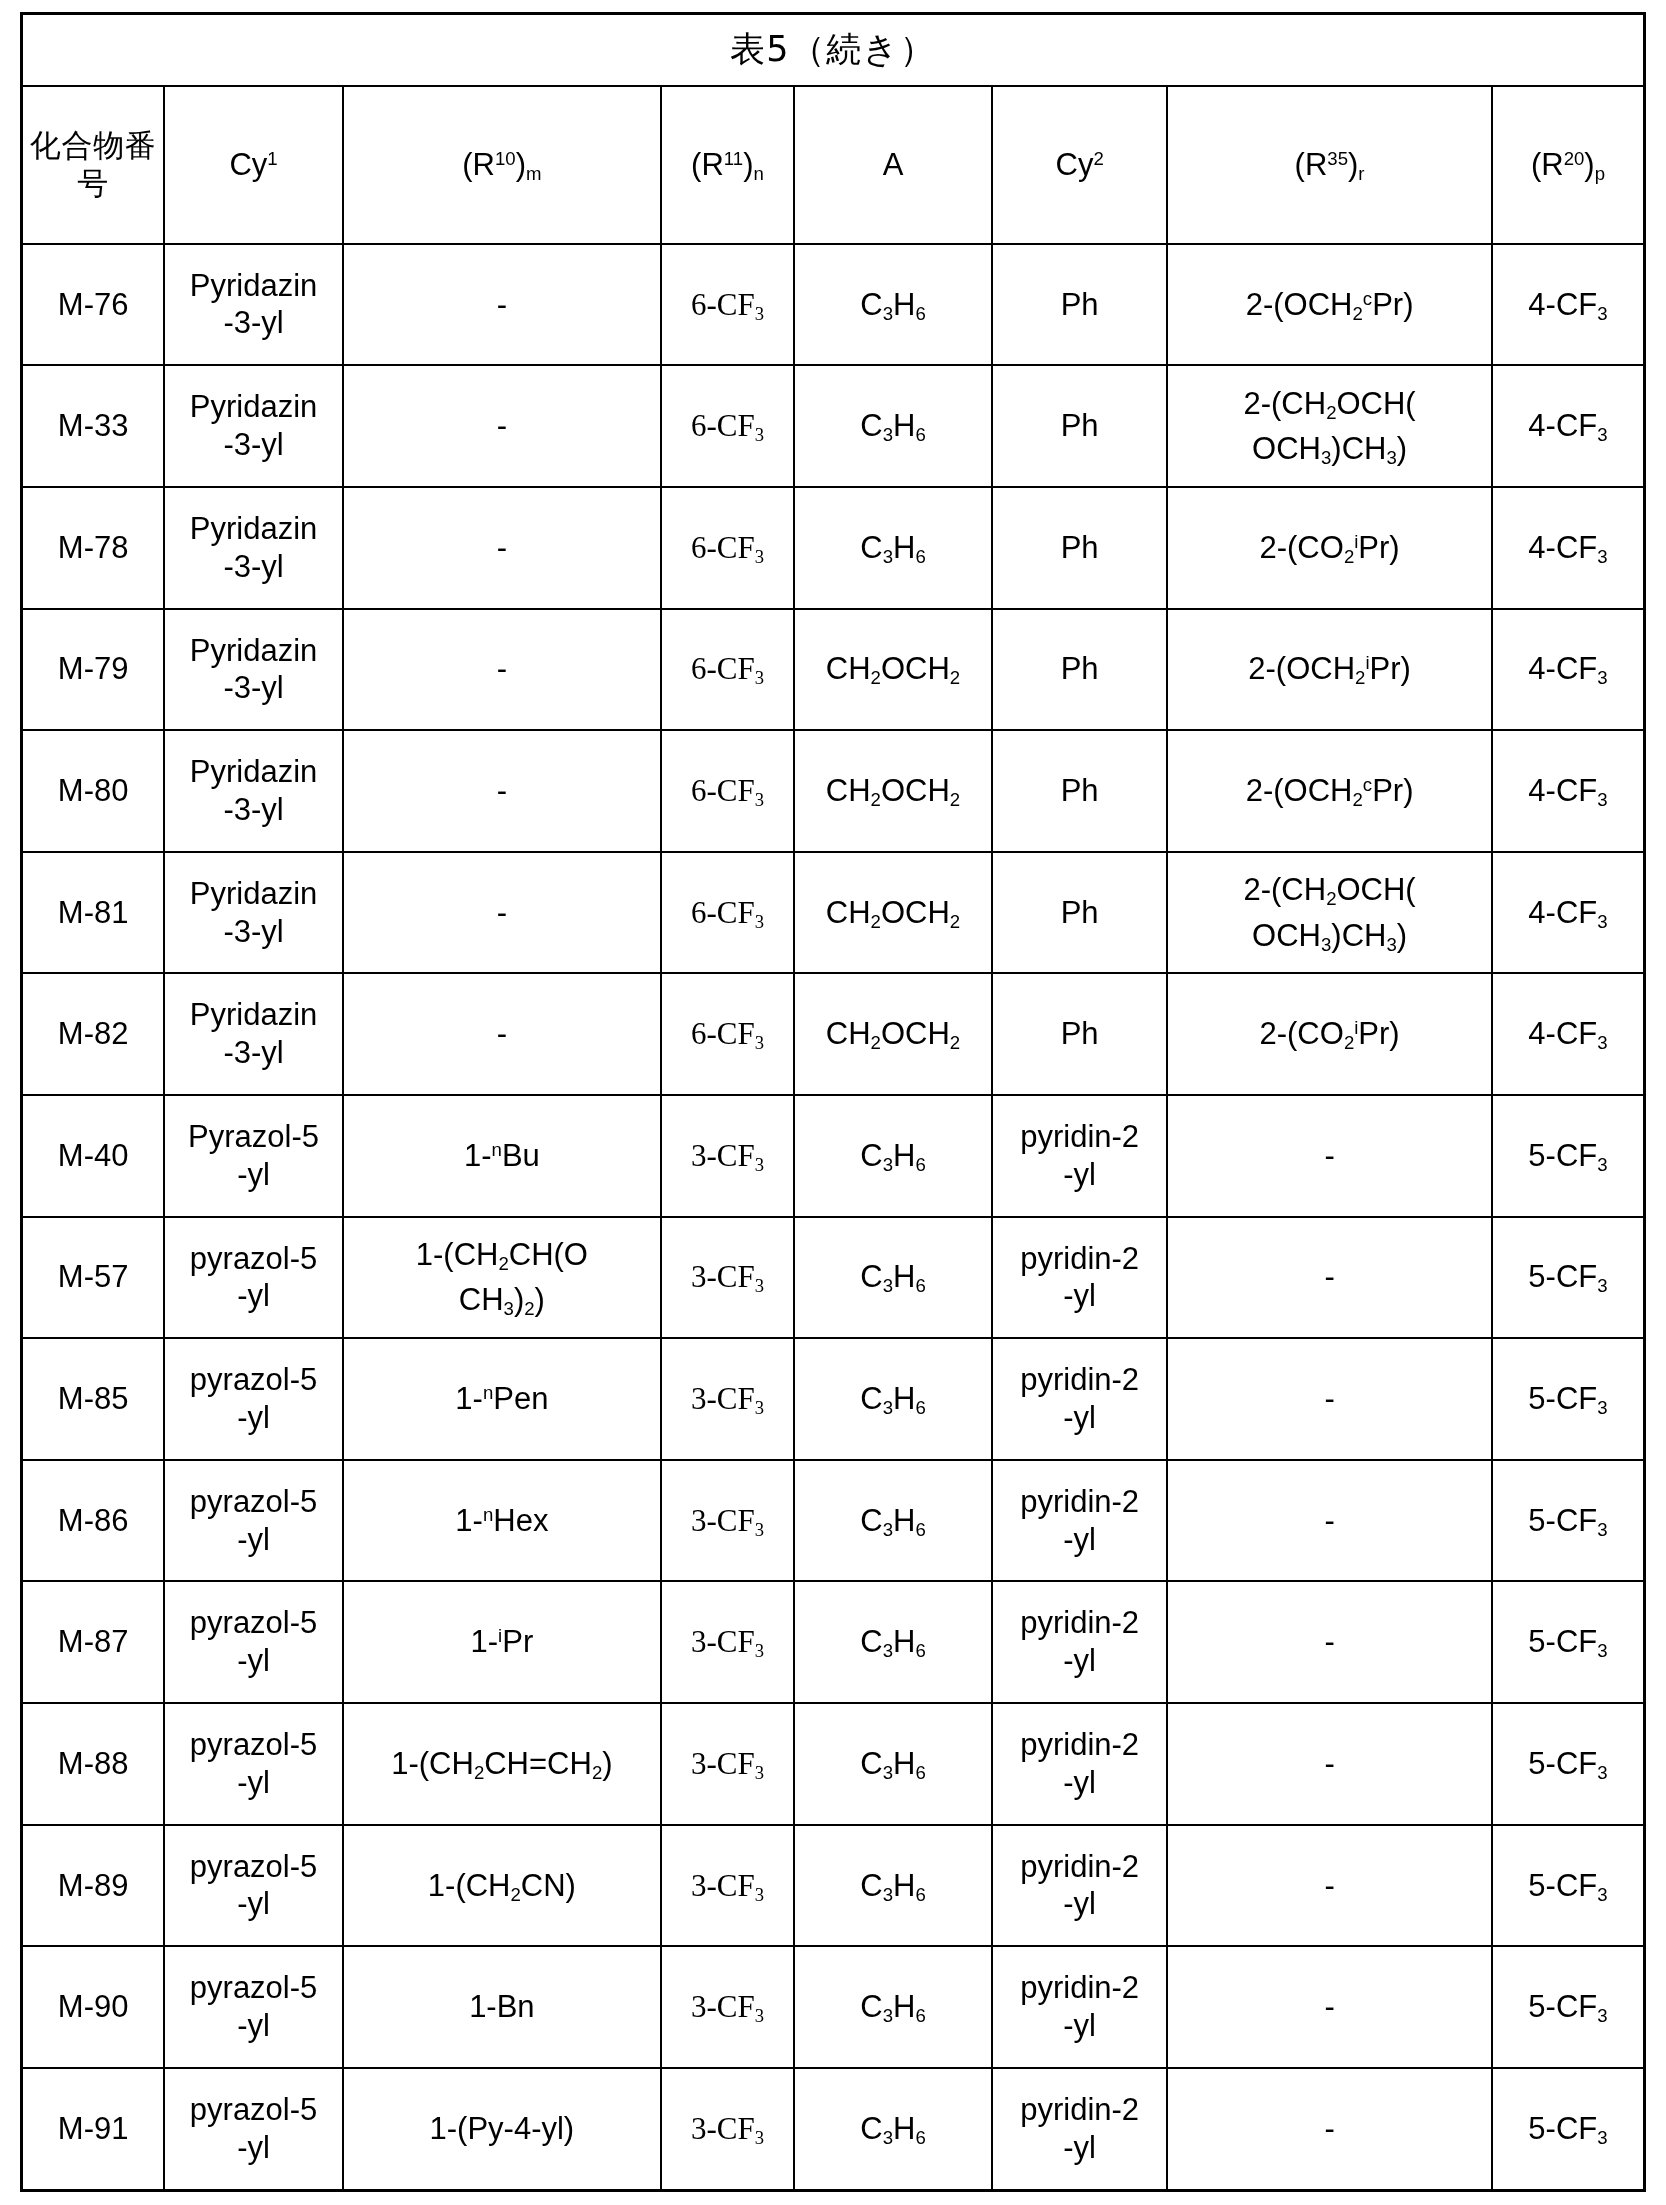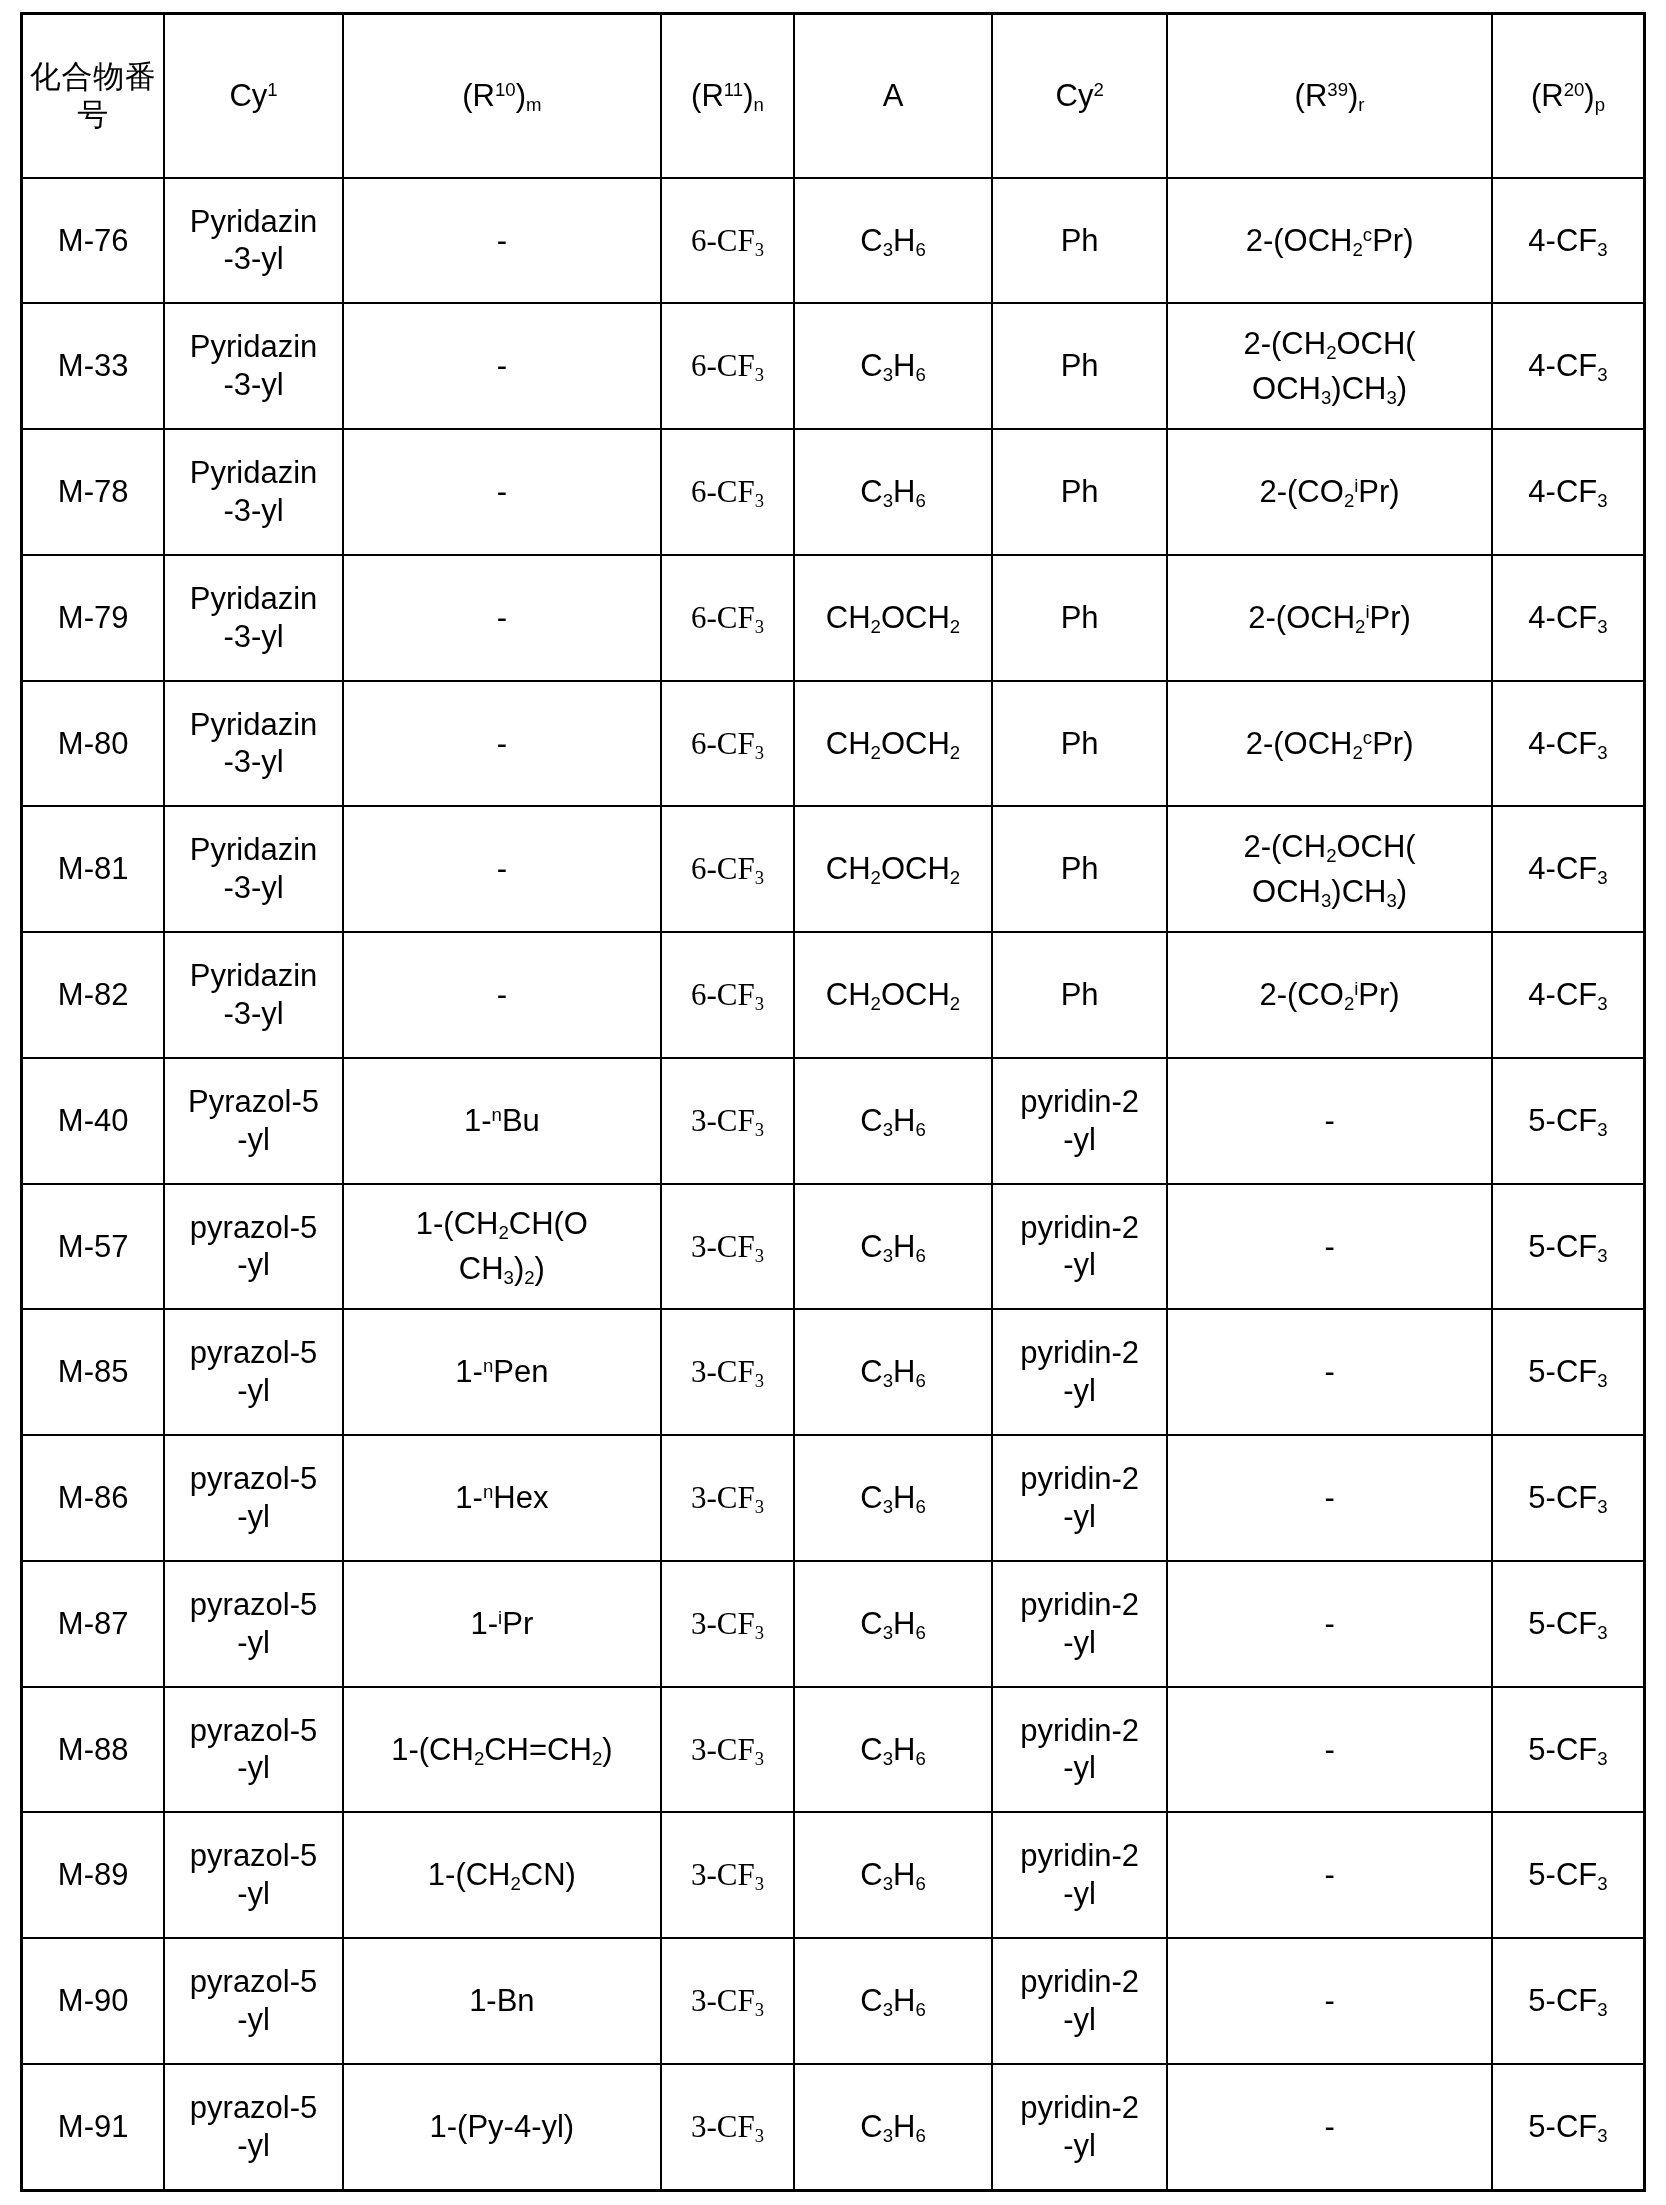--- a/index.html
+++ b/index.html
@@ -84,28 +84,31 @@
       <col style="width:8.8%">
       <col style="width:11.0%">
       <col style="width:19.6%">
       <col style="width:8.2%">
       <col style="width:12.2%">
       <col style="width:10.8%">
       <col style="width:20.0%">
       <col style="width:9.4%">
     </colgroup>
     <tbody id="tbody-host">
+      <tr>
+        <td class="title" colspan="8">表5（続き）</td>
+      </tr>
       <tr class="hdr" id="header-row">
           <td class="hdr-cmp"><span class="ln">化合</span><span class="ln">物番</span><span class="ln">号</span></td>
           <td>Cy<sup>1</sup></td>
           <td>(R<sup>10</sup>)<sub>m</sub></td>
           <td>(R<sup>11</sup>)<sub>n</sub></td>
           <td>A</td>
           <td>Cy<sup>2</sup></td>
-          <td>(R<sup>39</sup>)<sub>r</sub></td>
+          <td>(R<sup>35</sup>)<sub>r</sub></td>
           <td>(R<sup>20</sup>)<sub>p</sub></td>
         </tr>
     <tr class="row">
           <td class="c-id">M-76</td>
           <td class="c-cy1">
             <span class="stack">
               <span class="ln">Pyridazin</span>
               <span class="ln">-3-yl</span>
             </span>
           </td>

